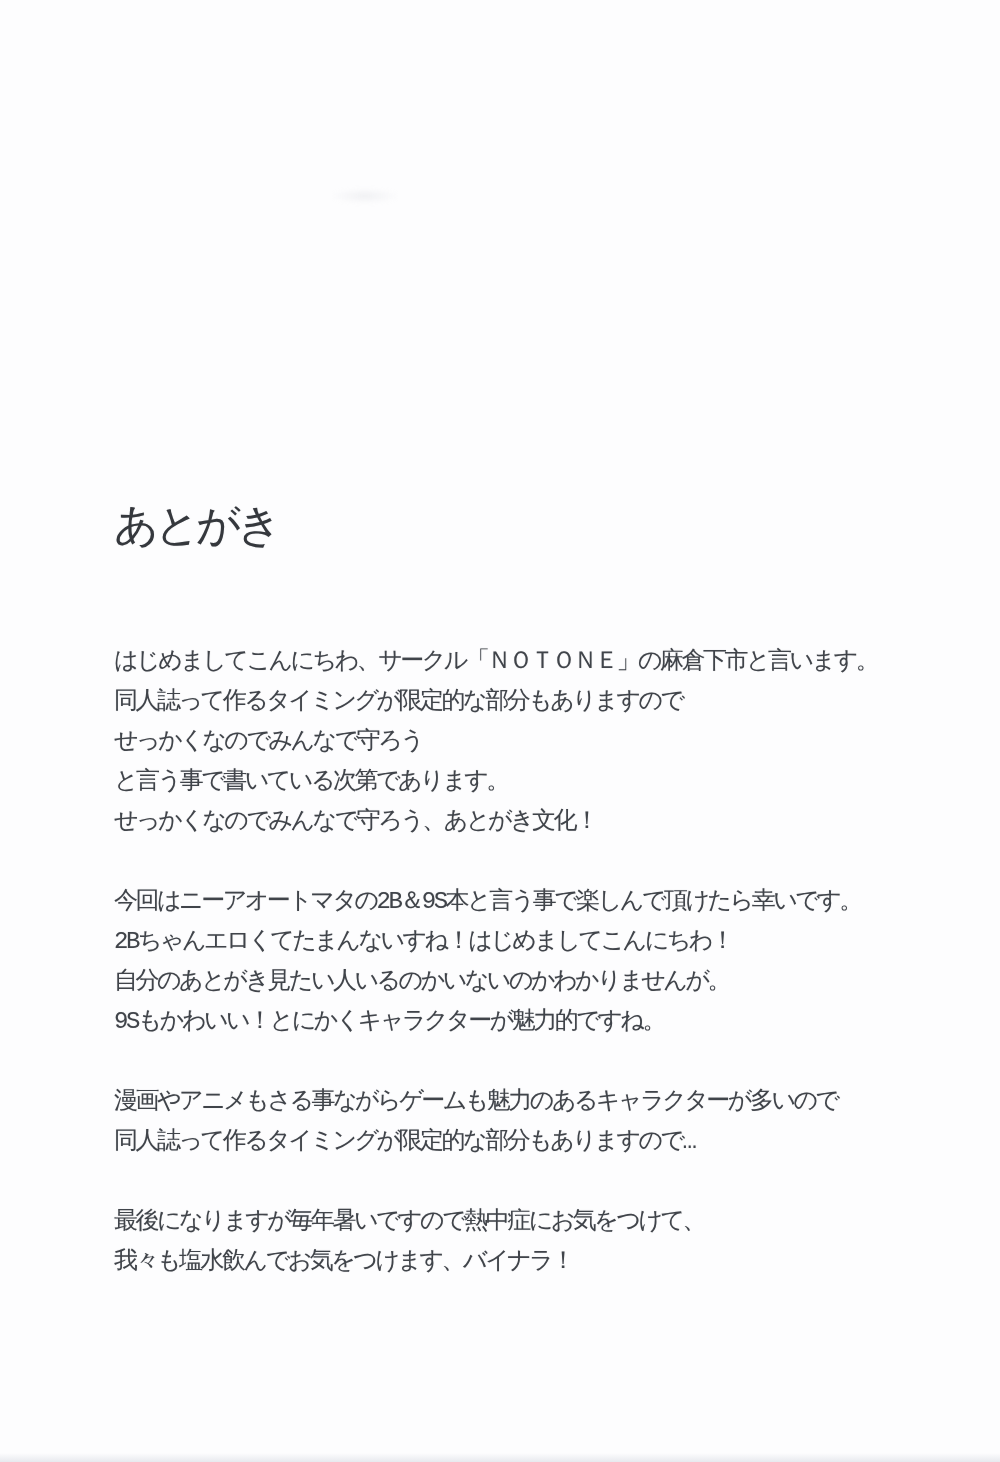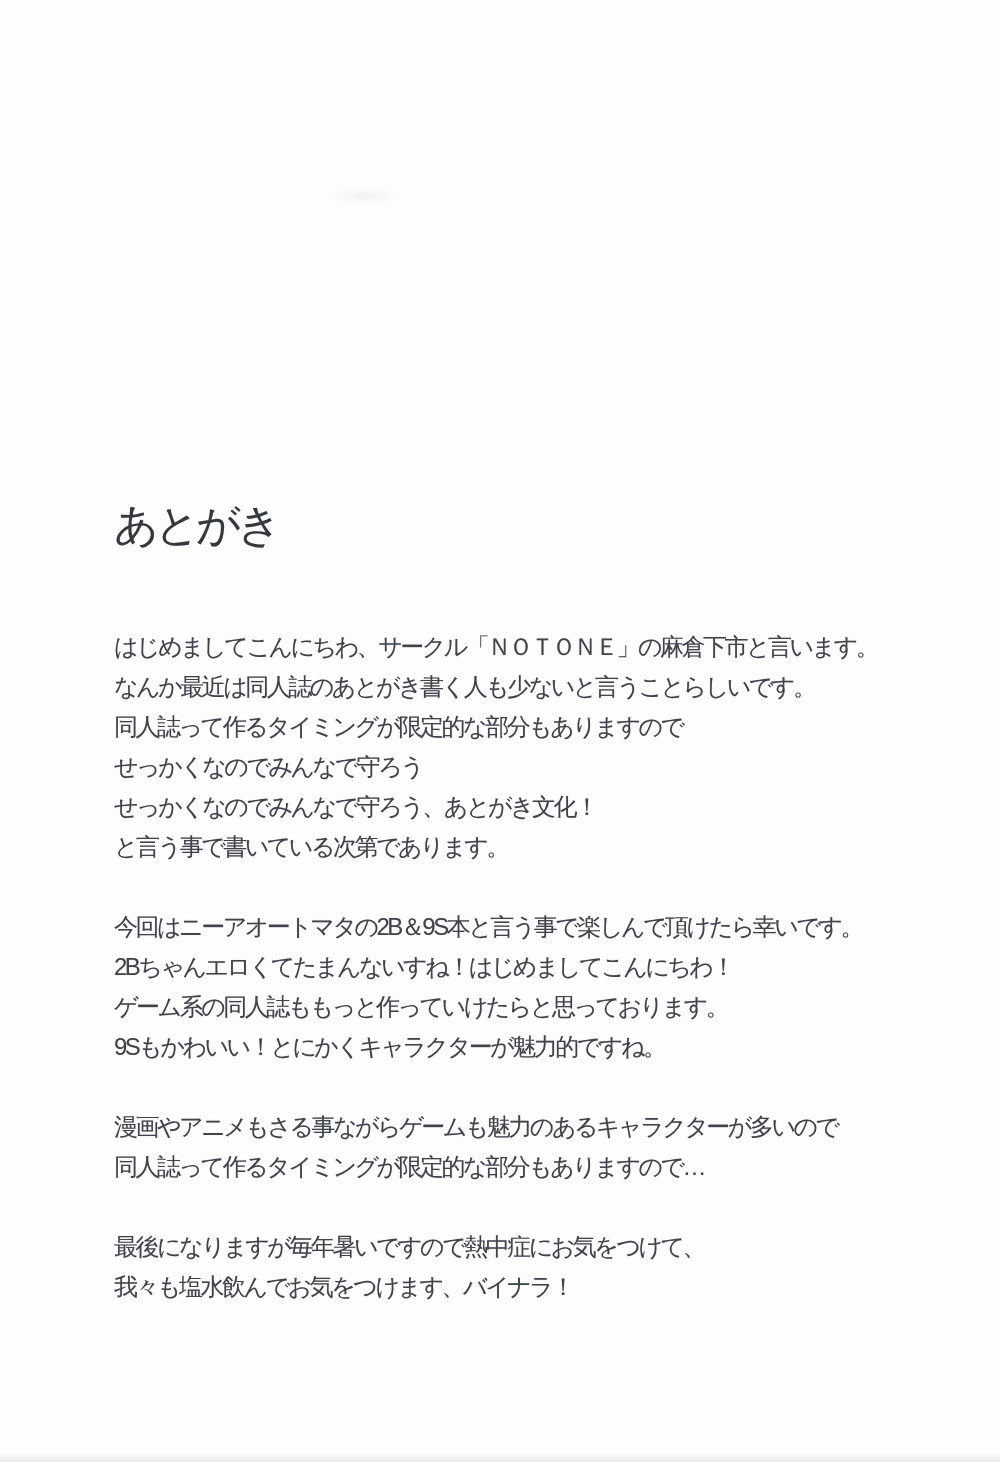--- a/index.html
+++ b/index.html
@@ -7,38 +7,38 @@
     margin: 0;
     padding: 0;
     background: #fdfdfe;
   }
   .page {
     position: relative;
     width: 1000px;
     height: 1462px;
     background: var(--page-bg, #fdfdfe);
     overflow: hidden;
-    font-family: Liberation Sans, sans-serif;
+    font-family: Liberation Mono, monospace;
   }
   .afterword-title {
     position: absolute;
     left: 114px;
     top: 496px;
     margin: 0;
     font-size: 44px;
     font-weight: 400;
     letter-spacing: -4px;
     color: var(--title-color, #35383d);
     text-shadow: 0 0 1px rgba(90, 94, 100, 0.35);
     white-space: pre;
   }
   .afterword-body {
     position: absolute;
     left: 114px;
-    top: 627px;
+    top: 642px;
     font-size: 24px;
     font-weight: 400;
     letter-spacing: -2.5px;
     line-height: 40px;
     color: var(--text-color, #40444a);
     text-shadow: 0 0 1px rgba(90, 94, 100, 0.3);
   }
   .para {
     margin: 0 0 40px 0;
     padding: 0;
@@ -75,31 +75,30 @@
 <div class="page" style="--page-bg: #fdfdfe; --title-color: #35383d; --text-color: #40444a;">
 
   <div class="scan-smudge"></div>
 
   <h1 class="afterword-title">あとがき</h1>
 
   <div class="afterword-body">
 
     <p class="para">
       <span class="line">はじめましてこんにちわ、サークル「ＮＯＴＯＮＥ」の麻倉下市と言います。</span>
-      <span class="line">なんか最近は同人誌のあとがき書く人も少ないと言うことらしいです。</span>
       <span class="line">同人誌って作るタイミングが限定的な部分もありますので</span>
       <span class="line">せっかくなのでみんなで守ろう</span>
+      <span class="line">と言う事で書いている次第であります。</span>
       <span class="line">せっかくなのでみんなで守ろう、あとがき文化！</span>
-      <span class="line">と言う事で書いている次第であります。</span>
     </p>
 
     <p class="para">
       <span class="line">今回はニーアオートマタの2B＆9S本と言う事で楽しんで頂けたら幸いです。</span>
       <span class="line">2Bちゃんエロくてたまんないすね！はじめましてこんにちわ！</span>
-      <span class="line">ゲーム系の同人誌ももっと作っていけたらと思っております。</span>
+      <span class="line">自分のあとがき見たい人いるのかいないのかわかりませんが。</span>
       <span class="line">9Sもかわいい！とにかくキャラクターが魅力的ですね。</span>
     </p>
 
     <p class="para">
       <span class="line">漫画やアニメもさる事ながらゲームも魅力のあるキャラクターが多いので</span>
       <span class="line">同人誌って作るタイミングが限定的な部分もありますので…</span>
     </p>
 
     <p class="para">
       <span class="line">最後になりますが毎年暑いですので熱中症にお気をつけて、</span>

